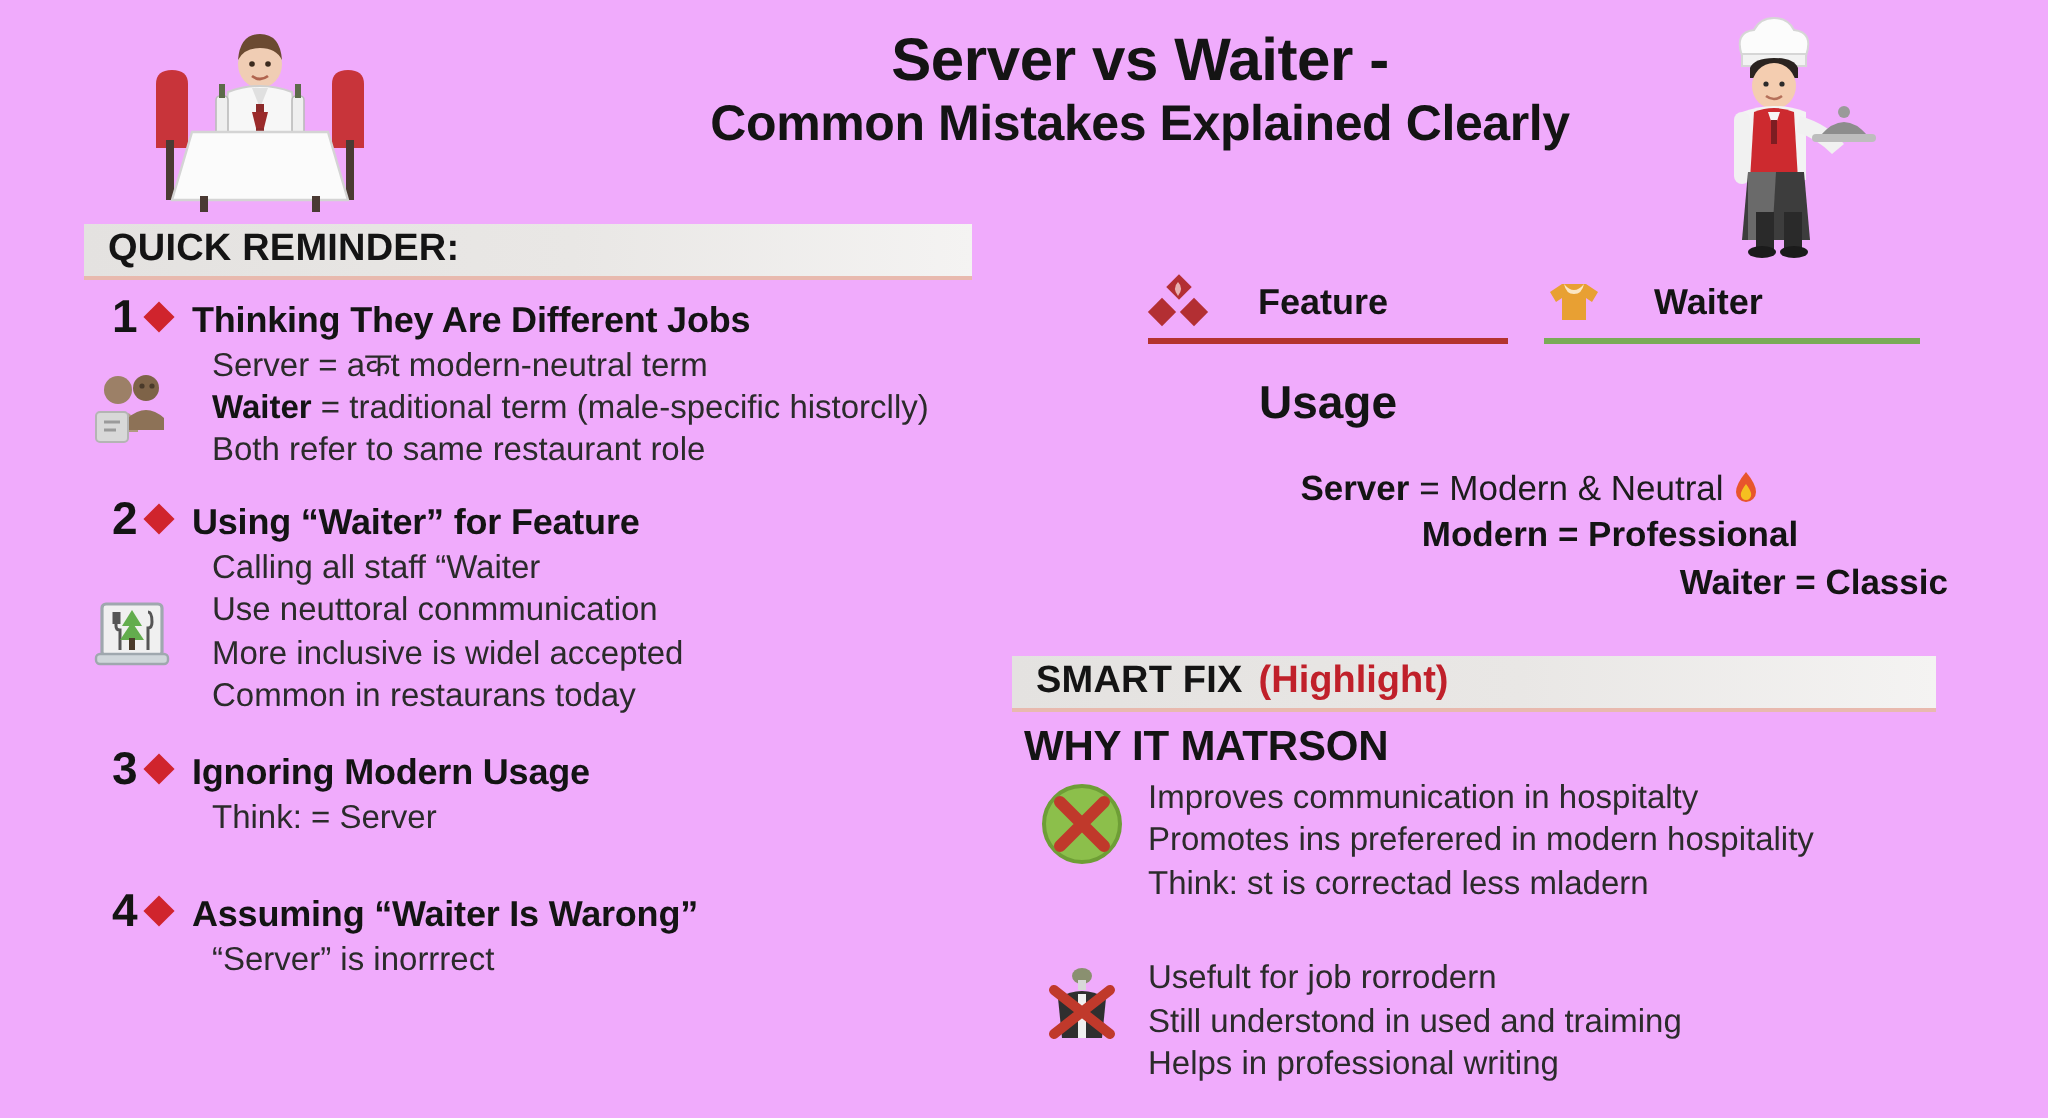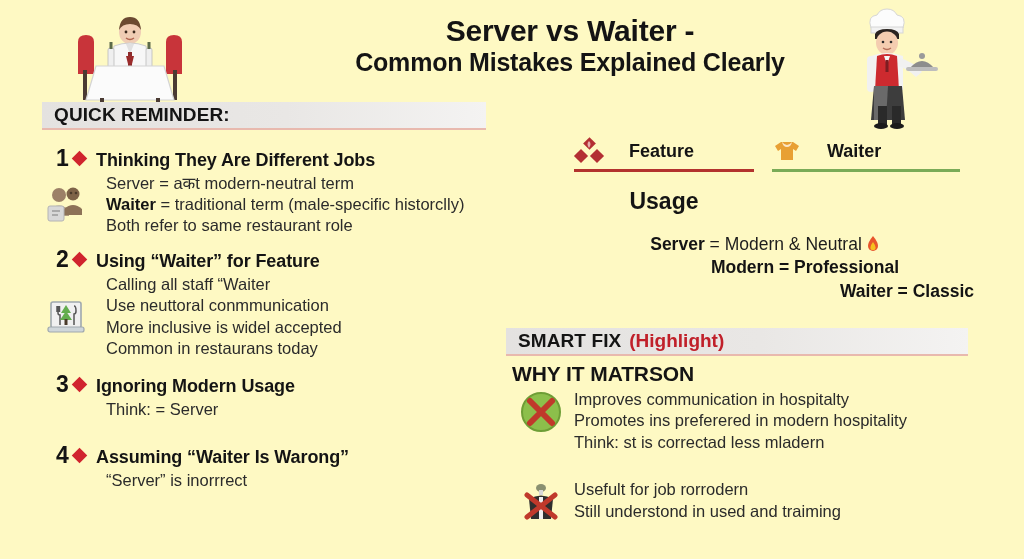--- a/index.html
+++ b/index.html
@@ -12,21 +12,21 @@
     background: #ffffff;
     font-family: "Liberation Sans", sans-serif;
     color: #1c1c1c;
     overflow: hidden;
     position: relative;
   }
   #page {
     position: relative;
     width: 1024px;
     height: 559px;
-    background: #fef9c3;
+    background: #f0abfc;
   }
 
   
   .title-wrap {
     position: absolute;
     left: 270px;
     top: 14px;
     width: 600px;
     text-align: center;
   }
@@ -79,21 +79,21 @@
     letter-spacing: 0.1px;
     white-space: nowrap;
   }
   .bar-accent {
     font-size: 19px;
     font-weight: bold;
     color: #c0202a;
     padding-left: 8px;
     white-space: nowrap;
   }
-  #bar-quick { left: 42px; top: 102px; width: 444px; }
+  #bar-quick { left: 42px; top: 112px; width: 444px; }
   #bar-smart { left: 506px; top: 328px; width: 462px; }
 
   
   .list {
     position: absolute;
     left: 56px;
     top: 145px;
     width: 440px;
   }
   .item { position: relative; margin-bottom: 4px; }
@@ -476,16 +476,17 @@
         <svg viewBox="0 0 42 42" width="42" height="42">
           <ellipse cx="21" cy="7" rx="5" ry="4" fill="#8a9070"></ellipse>
           <rect x="19" y="9" width="4" height="5" fill="#d8d8d8"></rect>
           <path d="M9 18 q12-7 24 0 l-2 20 l-20 0 Z" fill="#2f2f2f"></path>
           <rect x="19" y="16" width="4" height="22" fill="#f0f0f0"></rect>
           <path d="M7 14 L35 36 M35 14 L7 36" stroke="#c0392b" stroke-width="5" stroke-linecap="round"></path>
         </svg>
       </span>
       <div class="fix-line">Usefult for job rorrodern</div>
       <div class="fix-line">Still understond in used and traiming</div>
+      <div class="fix-line">Helps in professional writing</div>
     </div>
   </div>
 
 </div>
 
 </body></html>

